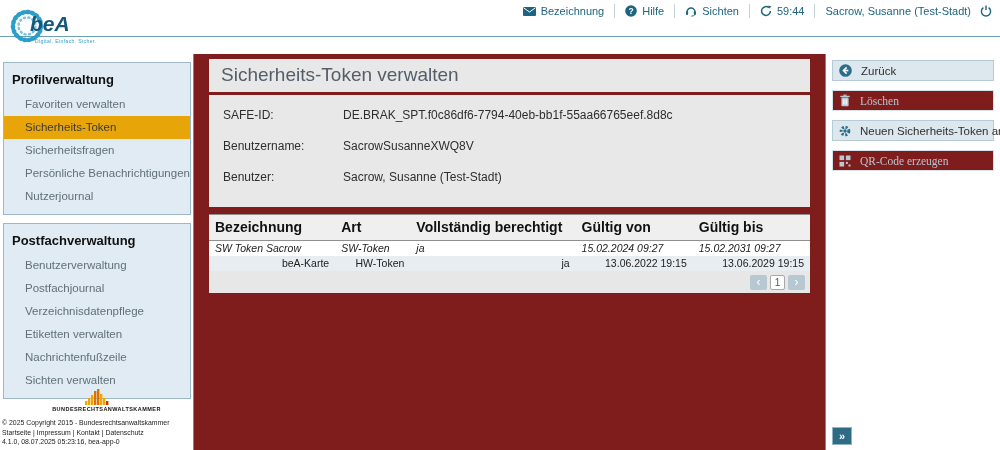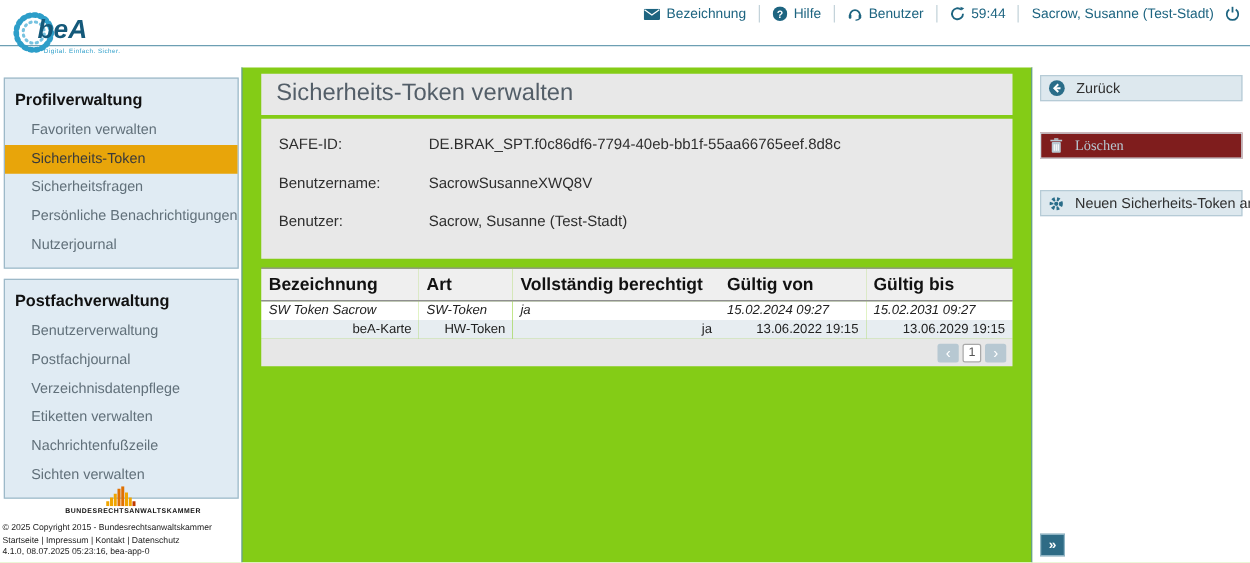--- a/index.html
+++ b/index.html
@@ -20,21 +20,21 @@
   .nav-item { display:flex; align-items:center; gap:5px; padding:0 10px; height:14px; cursor:pointer; white-space:nowrap; }
   .nav-item + .nav-item { border-left:1px solid #c4d3da; }
   .nav-item svg { display:block; color:#1d6480; }
   .nav-user { display:flex; align-items:center; gap:9px; padding:0 2px 0 10px; border-left:1px solid #c4d3da; height:14px; }
   .nav-user .user-name { cursor:default; }
   .power-btn { cursor:pointer; display:flex; align-items:center; }
 
   
   .content { position:absolute; top:54px; left:0; right:0; bottom:0; display:flex; }
   .sidebar { width:193px; position:relative; background:#fff; }
-  .main-col { width:753px; background:#84cc16; border-left:1px solid #5e93a9; border-right:1px solid #5e93a9; padding:5px 15px 0 15px; }
+  .main-col { width:753px; background:#7f1d1d; border-left:1px solid #5e93a9; border-right:1px solid #5e93a9; padding:5px 15px 0 15px; }
   .actions-col { flex:1; position:relative; padding:6px 6px 0 6px; background:#fff; }
 
   
   .panel { margin:8px 2px 0 3px; background:#e0ebf3; border:1px solid #9db9c8; }
   .panel-title { font-size:13px; font-weight:bold; color:#111; padding:9px 8px 6px 8px; }
   .panel ul { list-style:none; padding:0 0 6px 0; }
   .panel li { font-size:11.5px; color:#61707a; padding:5px 20px 6px 21px; cursor:pointer; white-space:nowrap; }
   .panel li.active { background:#e8a50a; color:#3a3a3a; }
 
   .sidebar-footer { position:absolute; left:2px; right:2px; bottom:3px; }
@@ -57,21 +57,21 @@
   .row-odd { background:#fff;font-style:italic; }
   .row-even { background:#e7edf1;text-align:right; }
 
   .table-footer { background:#e7e7e7; height:22px; display:flex; align-items:center; justify-content:flex-end; gap:3px; padding-right:5px; }
   .pg-btn { width:17px; height:15px; background:#b7c8d2; color:#fff; border-radius:2px; font-size:12px; line-height:1;
     display:flex; align-items:center; justify-content:center; cursor:pointer; }
   .pg-page { width:15px; height:15px; background:#fff; border:1px solid #a9a9a9; border-radius:2px; color:#555; font-size:10px;
     display:flex; align-items:center; justify-content:center; cursor:pointer; }
 
   
-  .action-btn { display:flex; align-items:center; gap:9px; width:162px; height:21px; margin-bottom:25px;
+  .action-btn { display:flex; align-items:center; gap:9px; width:162px; height:21px; margin-bottom:9px;
     background:#dde8ee; border:1px solid #b6cbd6; color:#2f2f2f; font-size:11.5px; padding:0 6px; cursor:pointer; white-space:nowrap; }
   .action-btn .btn-icon { display:flex; align-items:center; color:#2a6d89; flex:none; }
   .action-btn.disabled { background:#7f1d1d; border-color:#d5e2e9; color:#b6c6cf; cursor:default;font-family:Liberation Serif, serif; }
   .action-btn.disabled .btn-icon { color:#b9c9d2; }
   .collapse-btn { position:absolute; left:6px; bottom:5px; width:20px; height:18px; background:#2e6b85; color:#fff;
     border:1px solid #8fb4c4; font-size:11px; font-weight:bold; display:flex; align-items:center; justify-content:center; cursor:pointer; }
 </style>
 </head>
 <body>
 
@@ -102,21 +102,21 @@
         </svg>
         <span>Hilfe</span>
       </div>
       <div class="nav-item">
         <svg width="12" height="12" viewBox="0 0 12 12">
           <path d="M2 7.2 a4 4.2 0 0 1 8 0" stroke="currentColor" stroke-width="1.4" fill="none"></path>
           <rect x="1" y="6.3" width="2.1" height="3.6" rx="1" fill="currentColor"></rect>
           <rect x="8.9" y="6.3" width="2.1" height="3.6" rx="1" fill="currentColor"></rect>
           <path d="M10 9.6 q-1.4 1.7 -3.6 1.5" stroke="currentColor" stroke-width="1" fill="none"></path>
         </svg>
-        <span>Benutzer</span>
+        <span>Sichten</span>
       </div>
       <div class="nav-item">
         <svg width="12" height="12" viewBox="0 0 12 12">
           <path d="M10.4 6 a4.4 4.4 0 1 1 -1.5 -3.3" stroke="currentColor" stroke-width="1.5" fill="none"></path>
           <path d="M8.2 0.4 L9.2 3.4 L11.4 1.6 Z" fill="currentColor"></path>
         </svg>
         <span>59:44</span>
       </div>
       <div class="nav-user">
         <span class="user-name">Sacrow, Susanne (Test-Stadt)</span>
@@ -264,17 +264,29 @@
       <button class="action-btn">
         <span class="btn-icon">
           <svg width="12" height="12" viewBox="0 0 12 12">
             <circle cx="6" cy="6" r="3.8" fill="none" stroke="currentColor" stroke-width="3" stroke-dasharray="2 1.6"></circle>
             <circle cx="6" cy="6" r="1.7" fill="currentColor"></circle>
           </svg>
         </span>
         <span>Neuen Sicherheits-Token anlegen</span>
       </button>
 
+      <button class="action-btn disabled">
+        <span class="btn-icon">
+          <svg width="12" height="12" viewBox="0 0 12 12">
+            <rect x="0.5" y="0.5" width="4.6" height="4.6" fill="currentColor"></rect>
+            <rect x="6.9" y="0.5" width="4.6" height="4.6" fill="currentColor"></rect>
+            <rect x="0.5" y="6.9" width="4.6" height="4.6" fill="currentColor"></rect>
+            <rect x="6.9" y="6.9" width="2" height="2" fill="currentColor"></rect>
+            <rect x="9.5" y="9.5" width="2" height="2" fill="currentColor"></rect>
+          </svg>
+        </span>
+        <span>QR-Code erzeugen</span>
+      </button>
 
       <div class="collapse-btn">»</div>
     </aside>
   </div>
 </div>
 
 </body></html>

